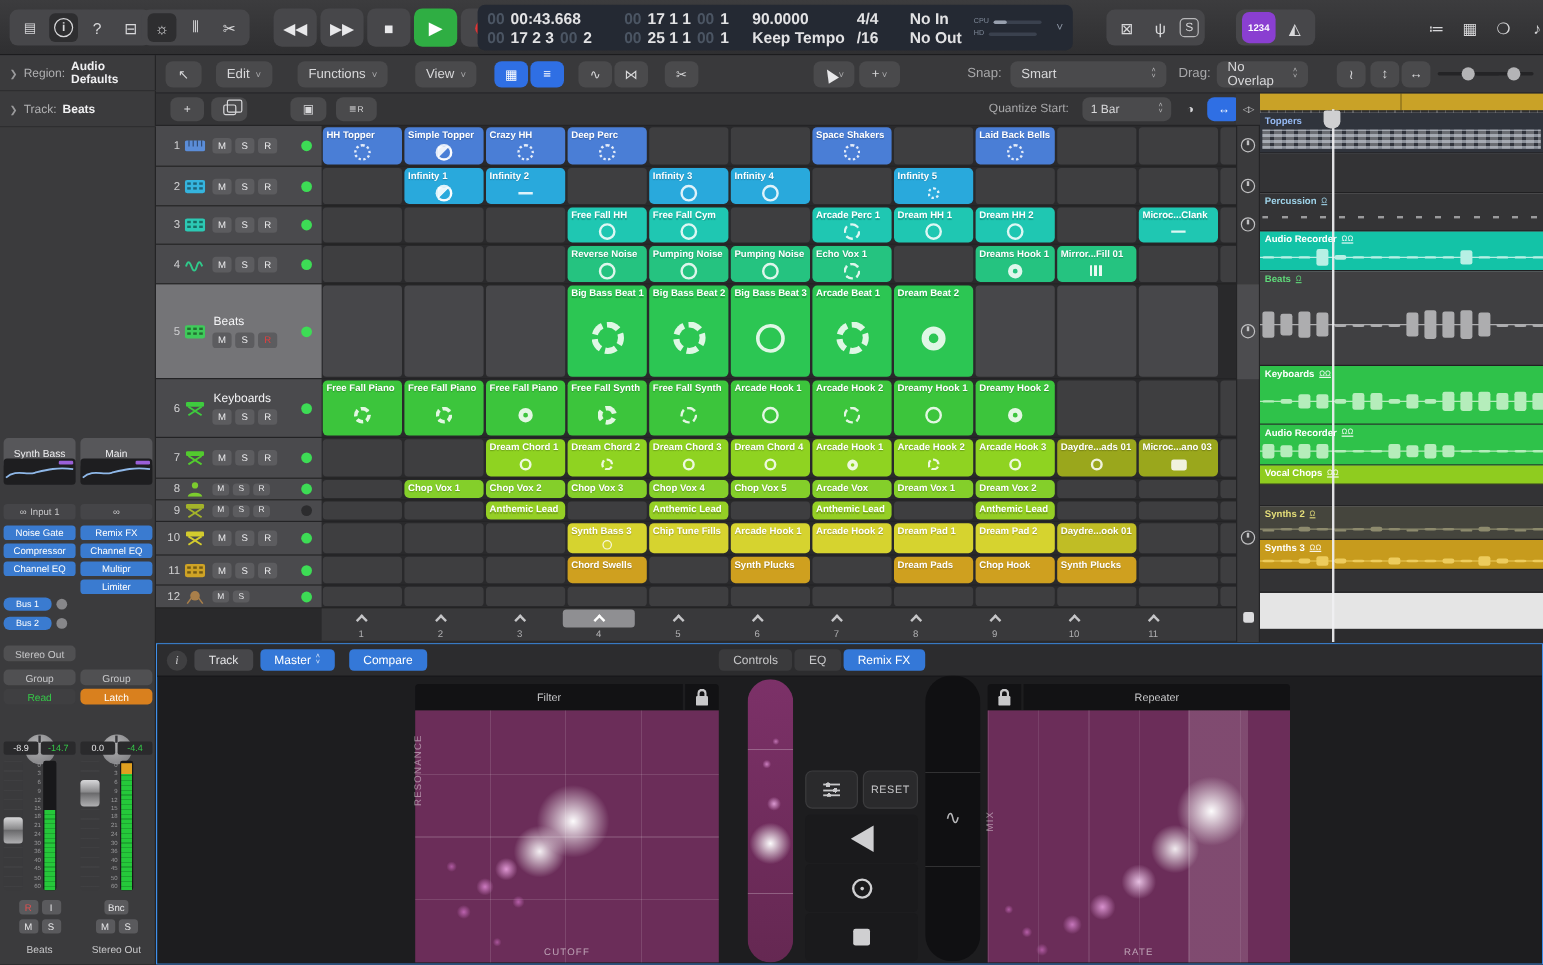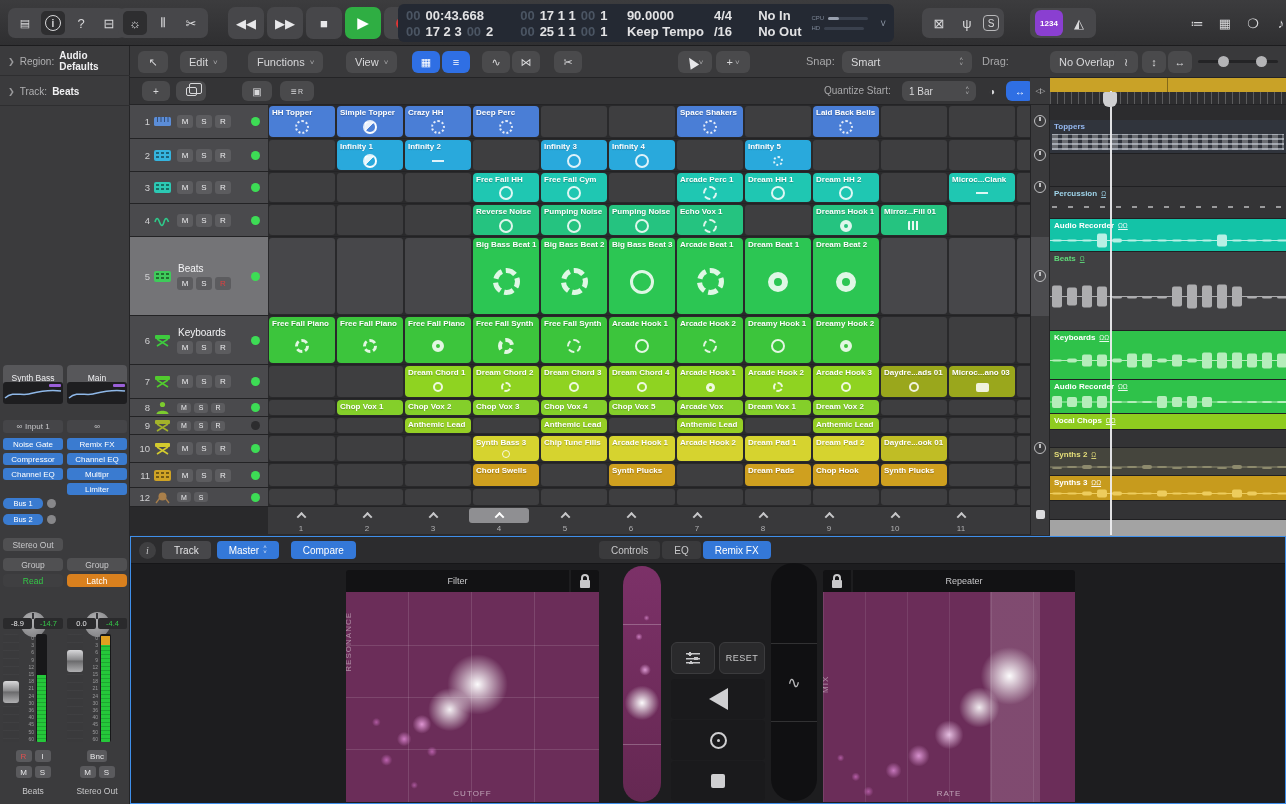--- a/index.html
+++ b/index.html
@@ -169,21 +169,21 @@
   .stopsq{position:absolute;left:5px;top:405px;width:9px;height:9px;background:#dcdcde;border-radius:2px;}
   .divtop{position:absolute;left:1030px;top:78px;width:20px;height:27px;background:#39393b;
           border-bottom:1px solid #242426;display:flex;align-items:center;justify-content:center;
           color:#c0c0c2;font-size:7px;letter-spacing:-1px;}
   .ruler{position:absolute;left:1050px;top:78px;width:236px;height:14px;background:#c9a227;}
   .ruler .bn{position:absolute;top:18px;font-size:9px;font-weight:bold;color:#2e2508;}
   .ruler .sep{position:absolute;left:117px;top:0;width:1px;height:14px;background:rgba(0,0,0,.35);}
   .ticks{position:absolute;left:1050px;top:92px;width:236px;height:13px;background:#2e2e30;
          background-image:repeating-linear-gradient(90deg,rgba(255,255,255,.22) 0 1px,transparent 1px 7px);
          border-bottom:1px solid #242426;}
-  .arrange{position:absolute;left:1050px;top:120px;width:236px;height:430px;background:#a3a3a3;}
+  .arrange{position:absolute;left:1050px;top:94px;width:236px;height:430px;background:#e5e5e5;}
   .lane{position:relative;border-bottom:1px solid #202022;overflow:hidden;}
   .lane-empty{background:#333335;}
   .lane-midi{background:#30343c;}
   .lane-midi::after{content:'';position:absolute;left:2px;right:2px;top:14px;bottom:3px;
       background:repeating-linear-gradient(0deg,rgba(215,222,232,.55) 0 2px,transparent 2px 5px),
                  repeating-linear-gradient(90deg,rgba(255,255,255,.28) 0 6px,transparent 6px 10px);}
   .lane-trans{background:#343436;}
   .lane-trans::after{content:'';position:absolute;left:2px;right:2px;top:60%;height:2px;
       background:repeating-linear-gradient(90deg,#9a9a9c 0 5px,transparent 5px 16px);}
   .lane-teal{background:#13c3a7;}
@@ -522,21 +522,21 @@
         <span class="ptr"></span>
         <span class="dn">˅</span>
       </span>
     <span class="pill" style="left:586px;width:34px;justify-content:center;gap:2px">+<span class="dn">˅</span></span>
     <span class="barlabel" style="left:676px">Snap:</span>
     <span class="pill" style="left:712px;width:130px">
         <span>Smart</span>
         <span class="stepchev">˄<br>˅</span>
       </span>
     <span class="barlabel" style="left:852px">Drag:</span>
-    <span class="pill" style="left:920px;width:84px">
+    <span class="pill" style="left:884px;width:76px">
         <span>No Overlap</span>
         <span class="stepchev">˄<br>˅</span>
       </span>
     <span class="pill" style="left:984px;width:24px;justify-content:center">≀</span>
     <span class="pill" style="left:1012px;width:24px;justify-content:center">↕</span>
     <span class="pill" style="left:1038px;width:24px;justify-content:center">↔</span>
     <span class="slider" style="left:1068px">
         <i style="left:20px"></i>
       </span>
     <span class="slider" style="left:1098px;left:1100px;width:48px;left:1100px">
@@ -878,26 +878,20 @@
                 <span class="ci burst2"></span>
               </span>
             </div>
             <div class="cell filled" style="background: rgb(44, 198, 83);">
               <span class="clabel">Arcade Beat 1</span>
               <span class="cicn">
                 <span class="ci burst"></span>
               </span>
             </div>
             <div class="cell filled" style="background: rgb(44, 198, 83);">
-              <span class="clabel">Dream Beat 1</span>
-              <span class="cicn">
-                <span class="ci donut"></span>
-              </span>
-            </div>
-            <div class="cell filled" style="background: rgb(44, 198, 83);">
               <span class="clabel">Dream Beat 2</span>
               <span class="cicn">
                 <span class="ci donut"></span>
               </span>
             </div>
             <div class="cell"></div>
             <div class="cell"></div>
             <div class="cell"></div>
           </div>
         </div>

